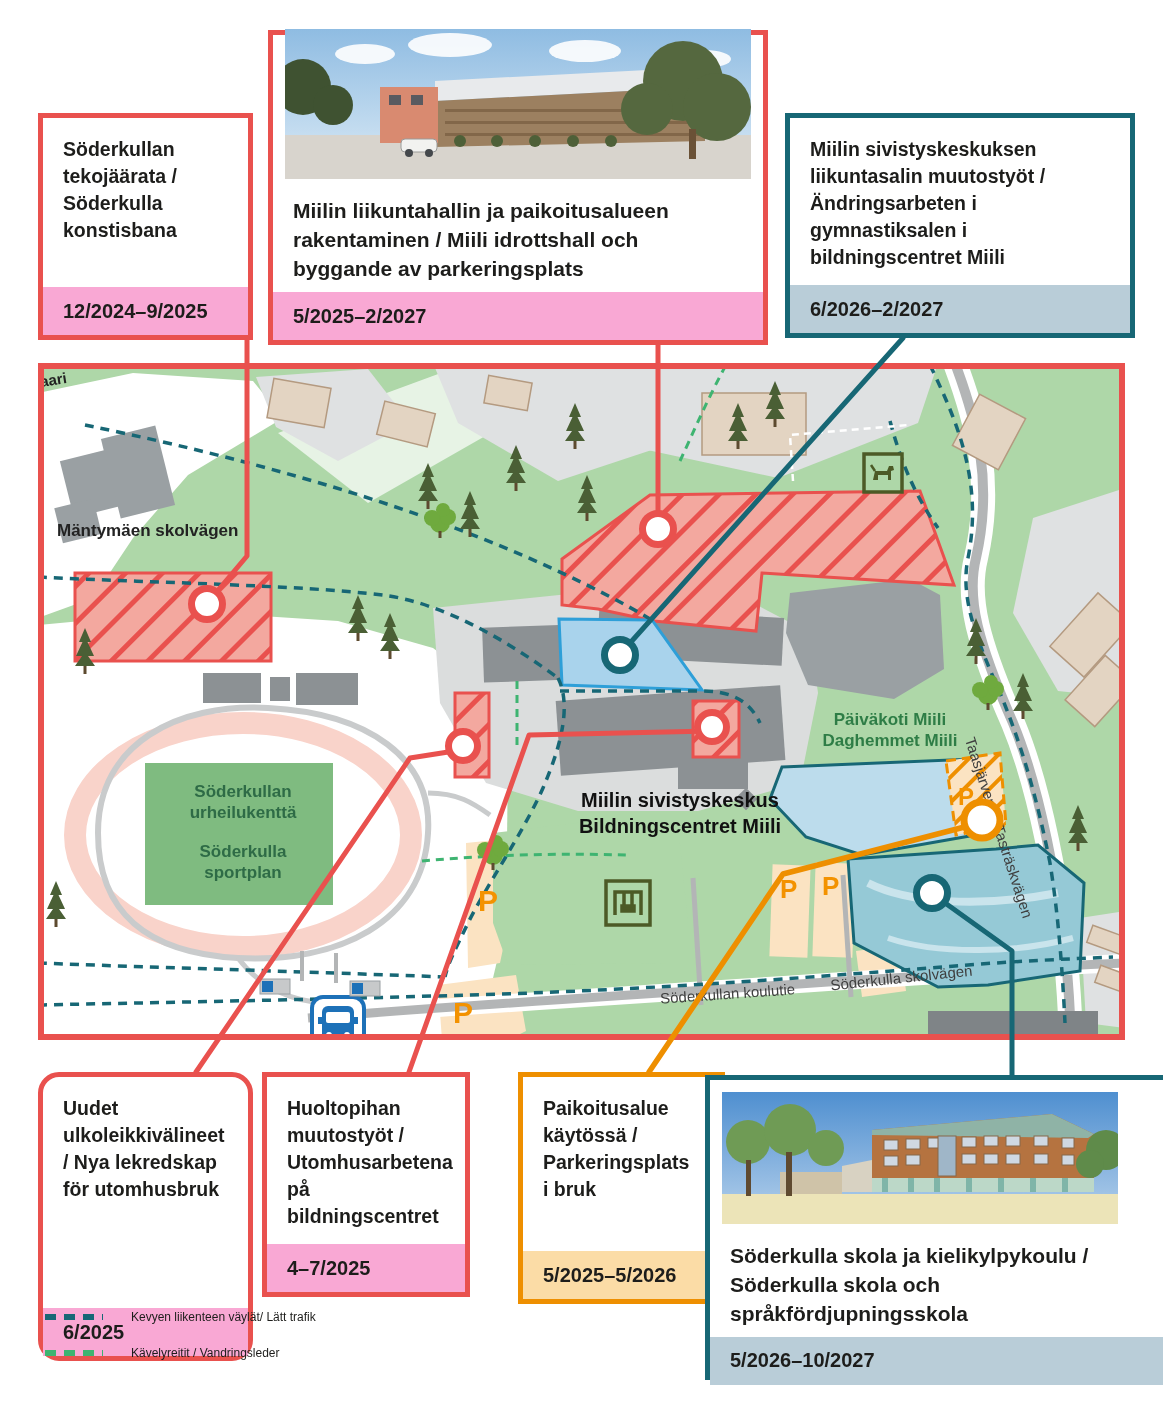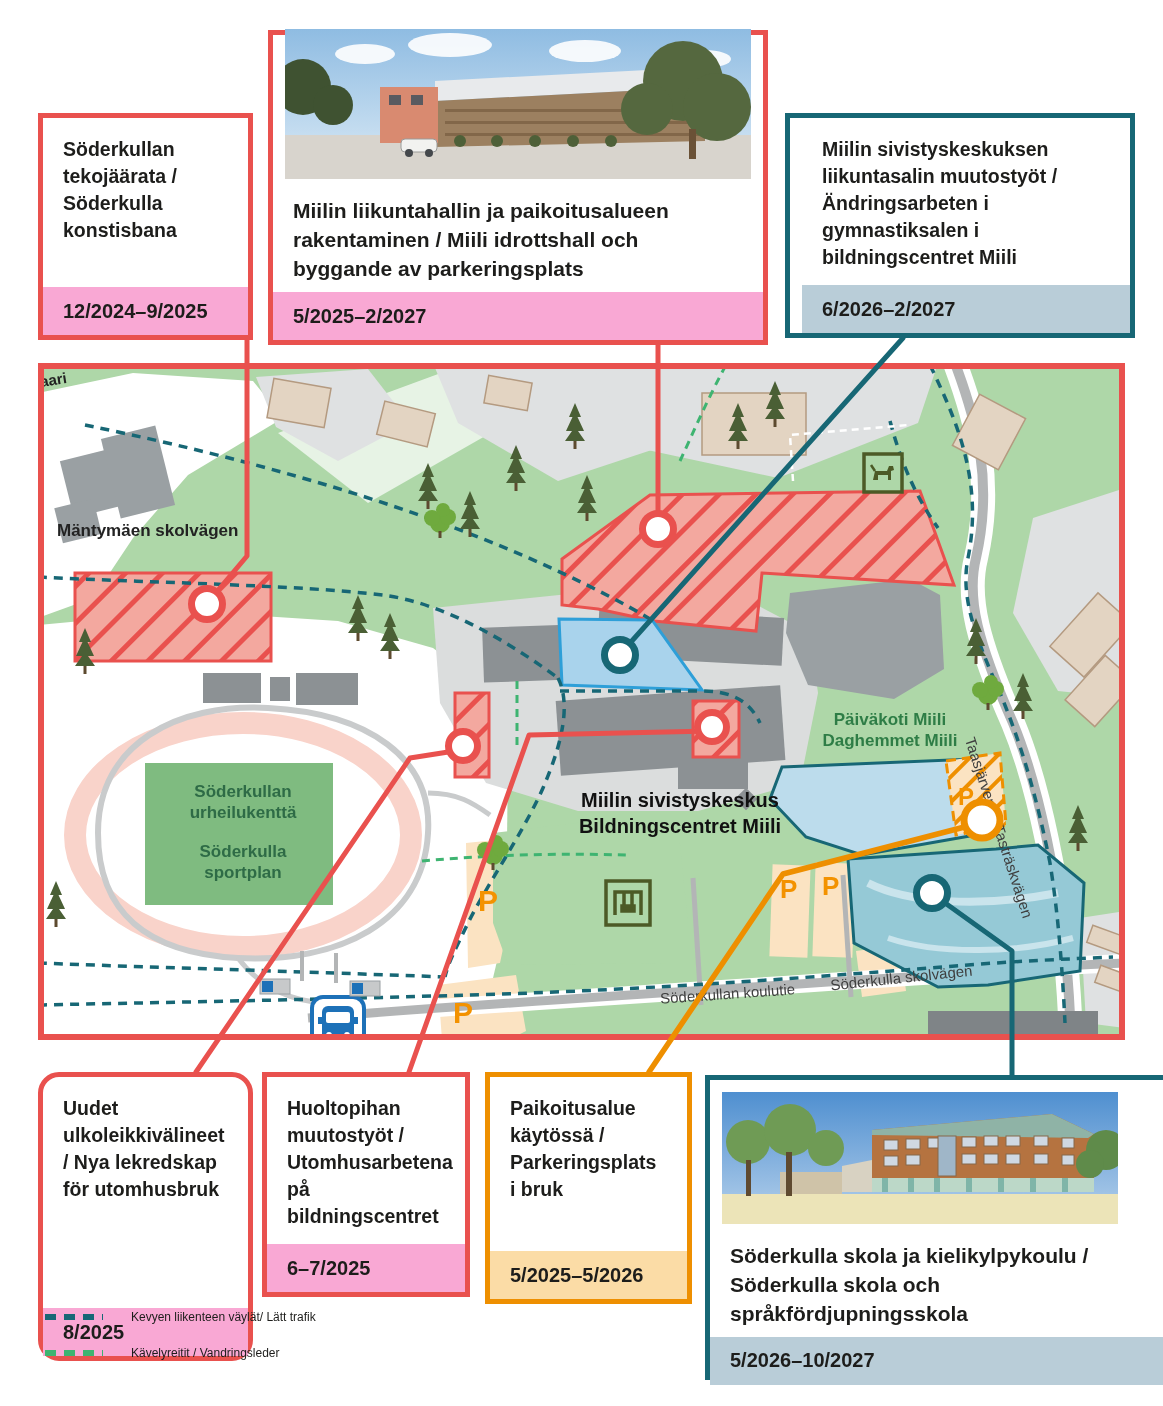--- a/index.html
+++ b/index.html
@@ -15,21 +15,21 @@
   .lbl-green{font-size:17px;font-weight:700;color:#2e7d46;text-align:center;line-height:1.25;}
   .lbl-black-big{font-size:20px;font-weight:700;color:#111;text-align:center;line-height:1.3;}
   .lbl-road{font-size:15px;font-weight:400;color:#3f3f3f;white-space:nowrap;}
   .lbl-frag{font-size:15px;font-weight:700;color:#222;}
   
   .overlay{position:absolute;left:0;top:0;z-index:20;pointer-events:none;}
   
   .callout{position:absolute;background:#fff;display:flex;flex-direction:column;z-index:30;box-sizing:border-box;}
   .callout.red{border:5px solid #e9514e;}
   .callout.teal{border:5px solid #176775;}
-  .callout.orange{border:5px solid #ee8f00;}
+  .callout.orange{border:5px solid #ee8f00;margin-left:33px;}
   .callout-title{font-size:19.5px;font-weight:700;line-height:1.38;margin:0;padding:18px 20px 8px 20px;}
   .callout-date{margin-top:auto;height:48px;display:flex;align-items:center;
                 padding:0 20px;font-size:20px;font-weight:700;flex:none;}
   .strip-red{background:#f9a8d4;}
   .strip-teal{background:#b9cdd8;}
   .strip-orange{background:#fbdca6;}
   .photo{margin:12px 12px 0 12px;flex:none;display:block;}
   
   .legend{position:absolute;left:45px;top:1310px;z-index:30;}
   .legend-row{display:flex;align-items:center;margin-bottom:22px;}
@@ -312,33 +312,33 @@
         </g>
       <rect x="404" y="100" width="7" height="30" fill="#6a5136"></rect>
       <rect x="116" y="110" width="36" height="13" rx="4" fill="#f2f2f0" stroke="#9a9a98"></rect>
       <circle cx="124" cy="124" r="4" fill="#44484c"></circle>
         <circle cx="144" cy="124" r="4" fill="#44484c"></circle>
     </svg>
     <p class="callout-title" style="font-size:21px;">Miilin liikuntahallin ja paikoitusalueen rakentaminen / Miili idrottshall och byggande av parkeringsplats</p>
     <div class="callout-date strip-red">5/2025–2/2027</div>
   </div>
 
-  <div class="callout teal" style="left:785px;top:113px;width:350px;height:225px;padding-left:12px;">
+  <div class="callout teal" style="left:785px;top:113px;width:350px;height:225px;">
     <p class="callout-title">Miilin sivistyskeskuksen liikuntasalin muutostyöt / Ändringsarbeten i gymnastiksalen i bildningscentret Miili</p>
     <div class="callout-date strip-teal">6/2026–2/2027</div>
   </div>
 
   <div class="callout red" style="left:38px;top:1072px;width:215px;height:289px;border-radius:21px;">
     <p class="callout-title">Uudet ulkoleikkivälineet / Nya lekredskap för utomhusbruk</p>
-    <div class="callout-date strip-red">8/2025</div>
+    <div class="callout-date strip-red">6/2025</div>
   </div>
 
   <div class="callout red" style="left:262px;top:1072px;width:208px;height:225px;">
     <p class="callout-title">Huoltopihan muutostyöt / Utomhusarbetena på bildningscentret</p>
-    <div class="callout-date strip-red">6–7/2025</div>
+    <div class="callout-date strip-red">4–7/2025</div>
   </div>
 
   <div class="callout orange" style="left:485px;top:1072px;width:207px;height:232px;">
     <p class="callout-title">Paikoitusalue käytössä / Parkeringsplats i bruk</p>
     <div class="callout-date strip-orange">5/2025–5/2026</div>
   </div>
 
   <div class="callout teal" style="left:705px;top:1075px;width:485px;height:305px;">
     <svg class="photo" width="396" height="132" viewBox="0 0 396 132">
       <defs>

